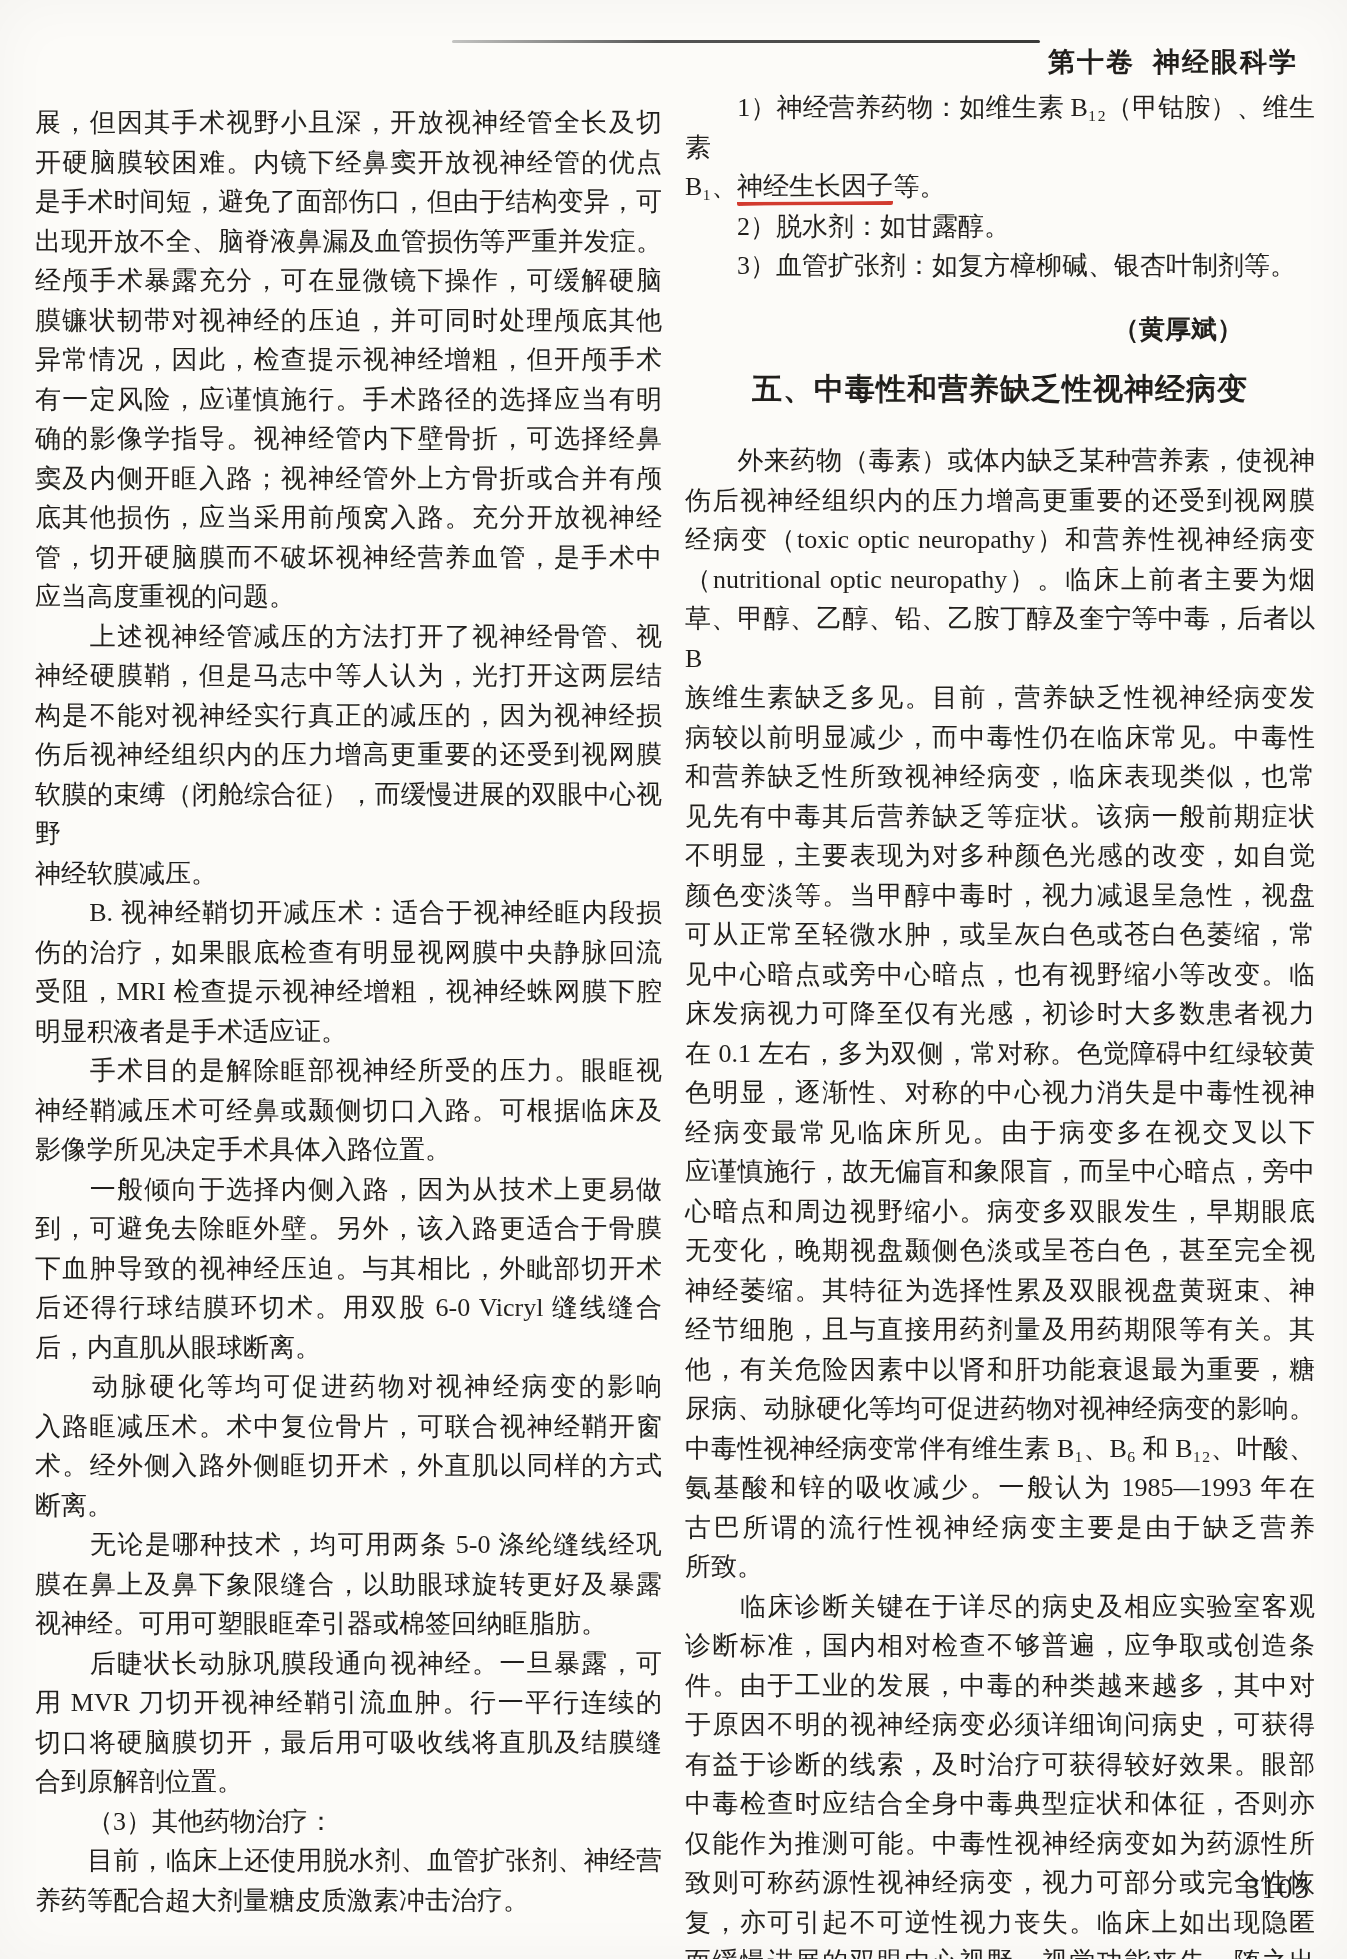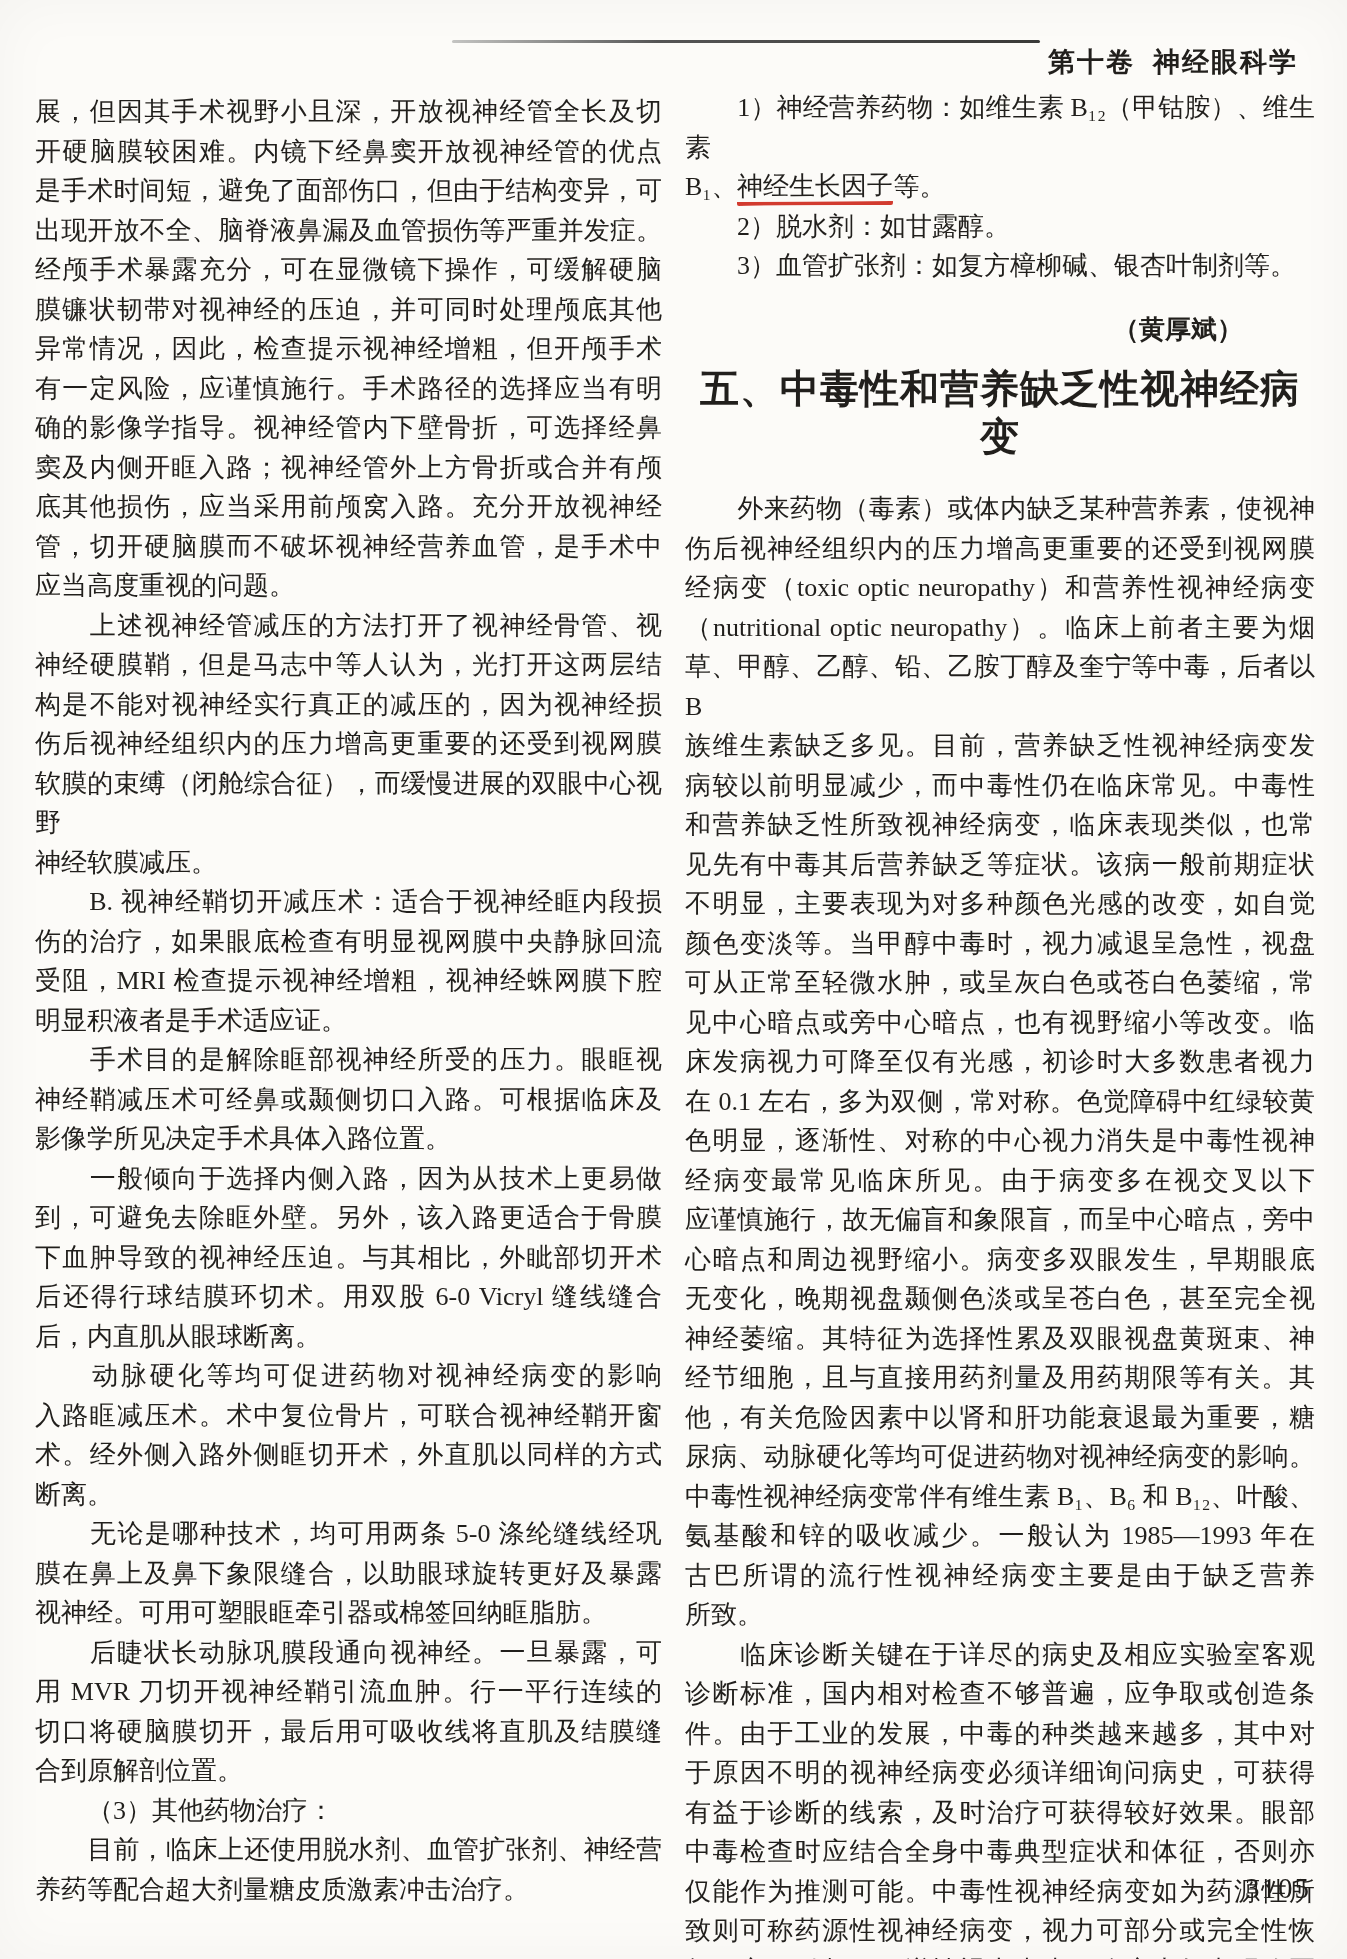--- a/index.html
+++ b/index.html
@@ -19,38 +19,38 @@
     background:linear-gradient(to right,#c4c4c2,#555 35%,#3a3a38);
     border-radius:2px;
   }
   .header-title{
     position:absolute;left:1048px;top:20px;width:270px;
     font-size:27px;font-weight:bold;letter-spacing:2px;white-space:nowrap;margin-top:24px;
   }
   .header-title .vol{margin-right:18px;}
   
   .col{position:absolute;font-size:26px;line-height:39.5px;}
-  .col-left{left:35px;top:92px;width:627px;}
+  .col-left{left:35px;top:103px;width:627px;}
   .col-right{left:685px;top:88px;width:630px;}
   .tline{
     text-align:justify;text-align-last:justify;
     white-space:nowrap-off;
   }
   .tline-end{text-align-last:left;font-family:Liberation Serif, serif;}
   .tline-right{text-align-last:right;padding-right:72px;}
   .bold{font-weight:bold;margin-top:24px;}
   .red-underline{
     display:inline-block;
     border-bottom:4px solid #d23b2f;
     padding-bottom:2px;line-height:1;
     transform:rotate(-0.4deg);transform-origin:left bottom;
     border-radius:2px;
   }
   .section-heading{
-    font-size:39px;font-weight:bold;text-align:center;
+    font-size:30px;font-weight:bold;text-align:center;
     letter-spacing:1px;
     margin-top:16px;margin-bottom:28px;line-height:48px;
   }
   
   .page-number{
     position:absolute;right:36px;top:1872px;
     font-size:29px;letter-spacing:2px;font-weight:500;
   }
 </style>
 </head>

